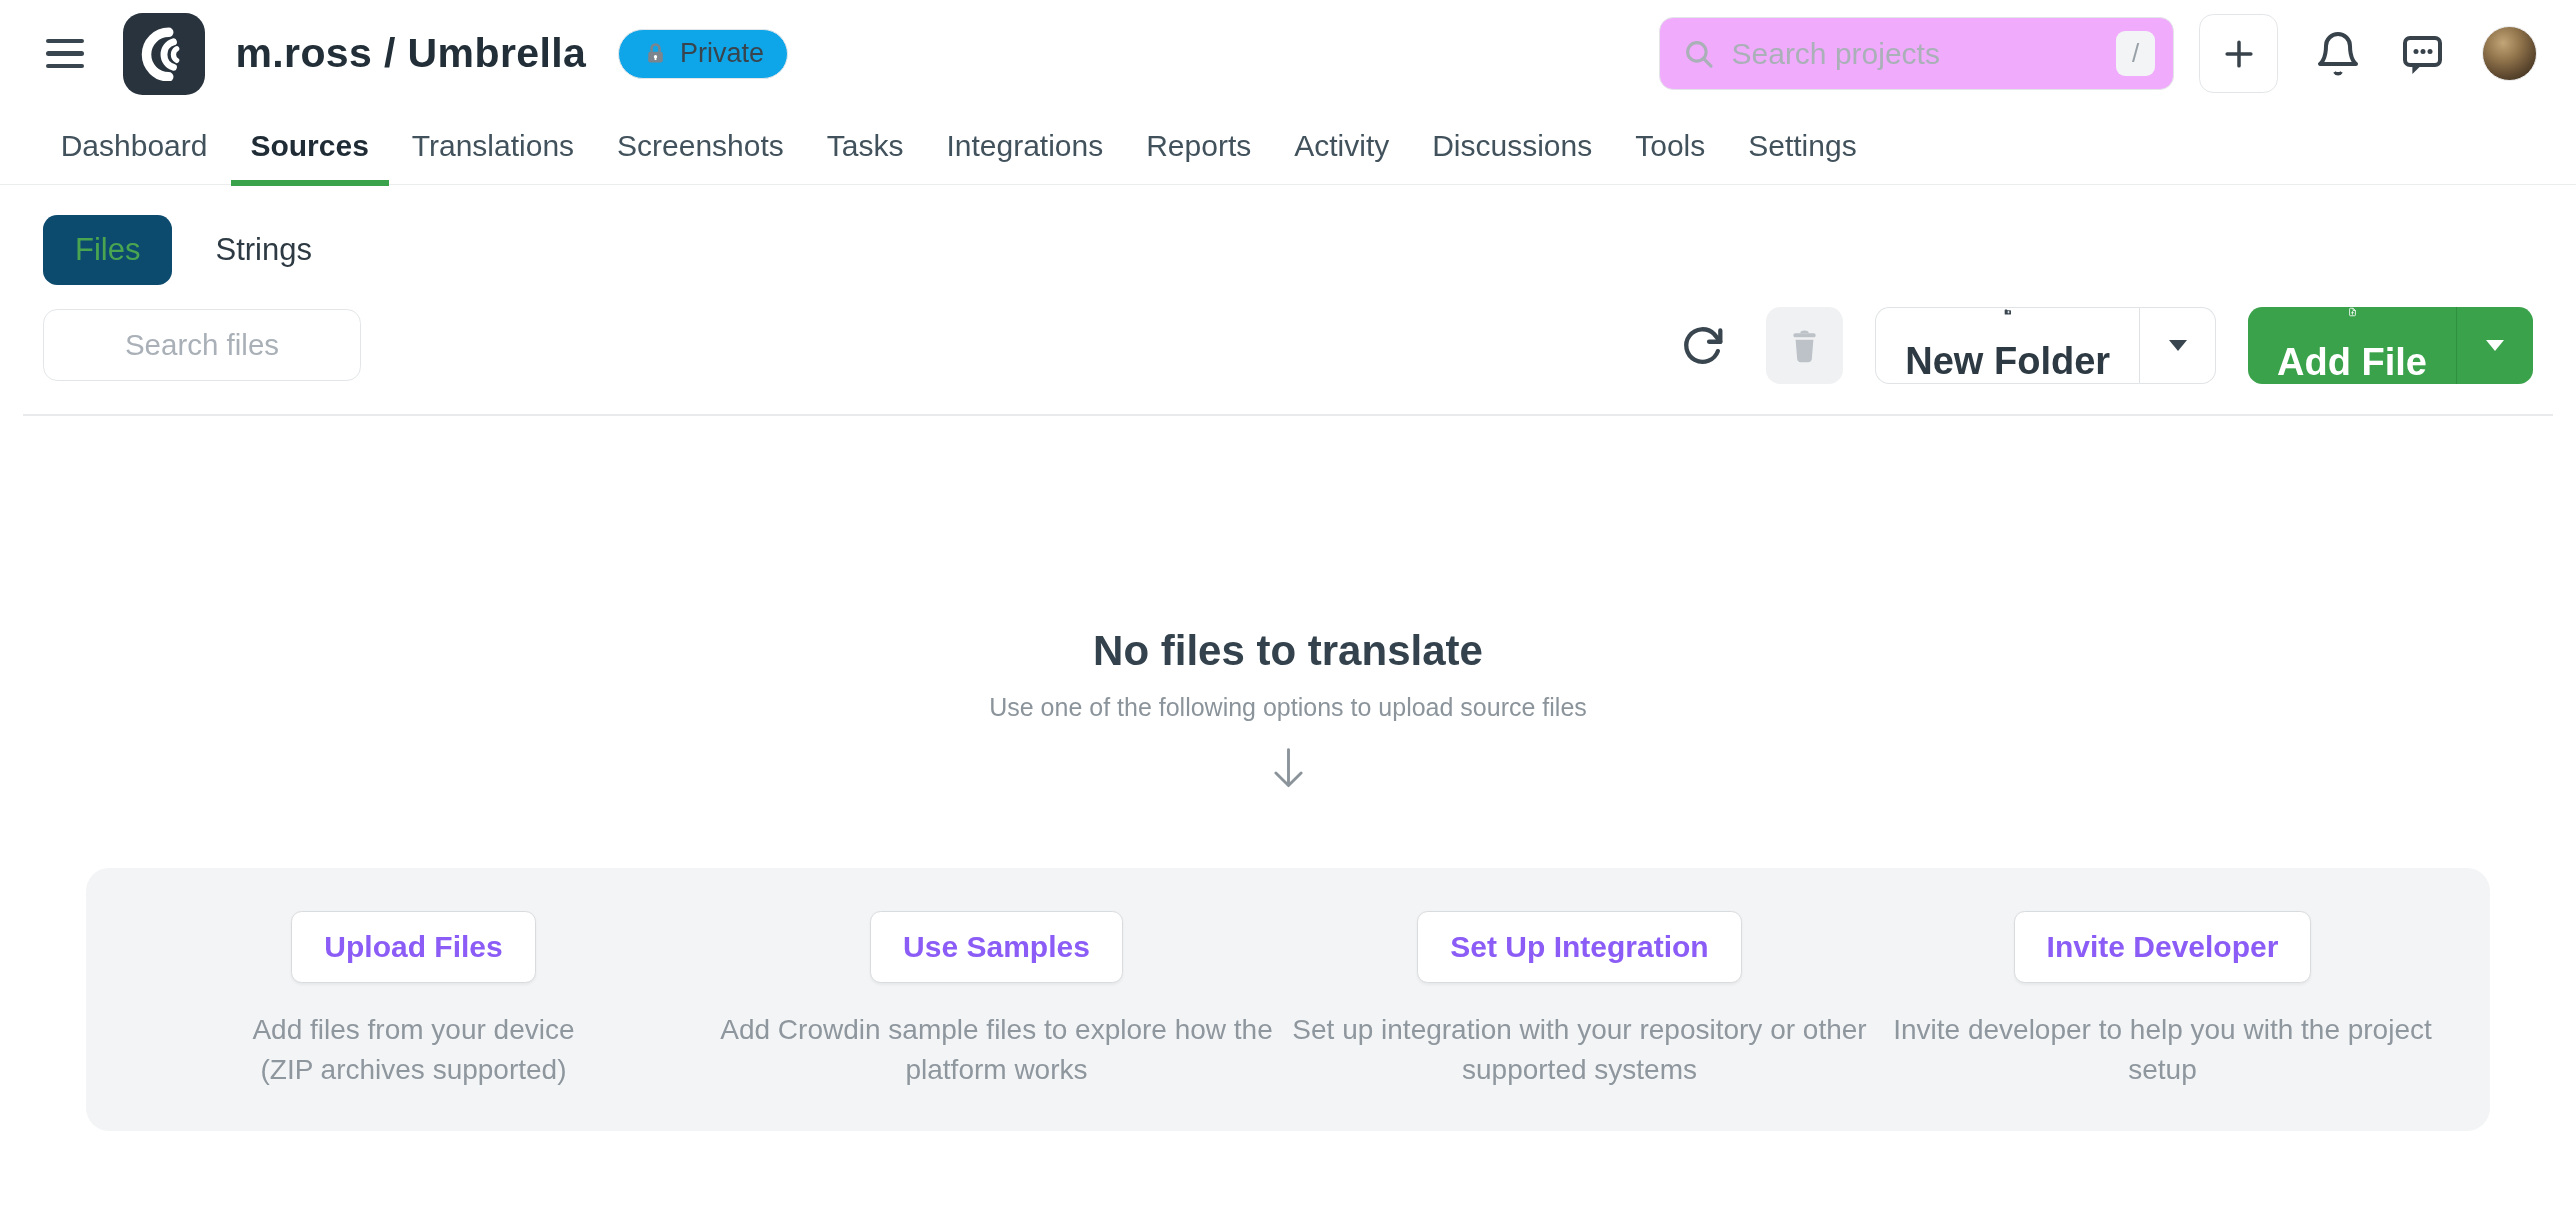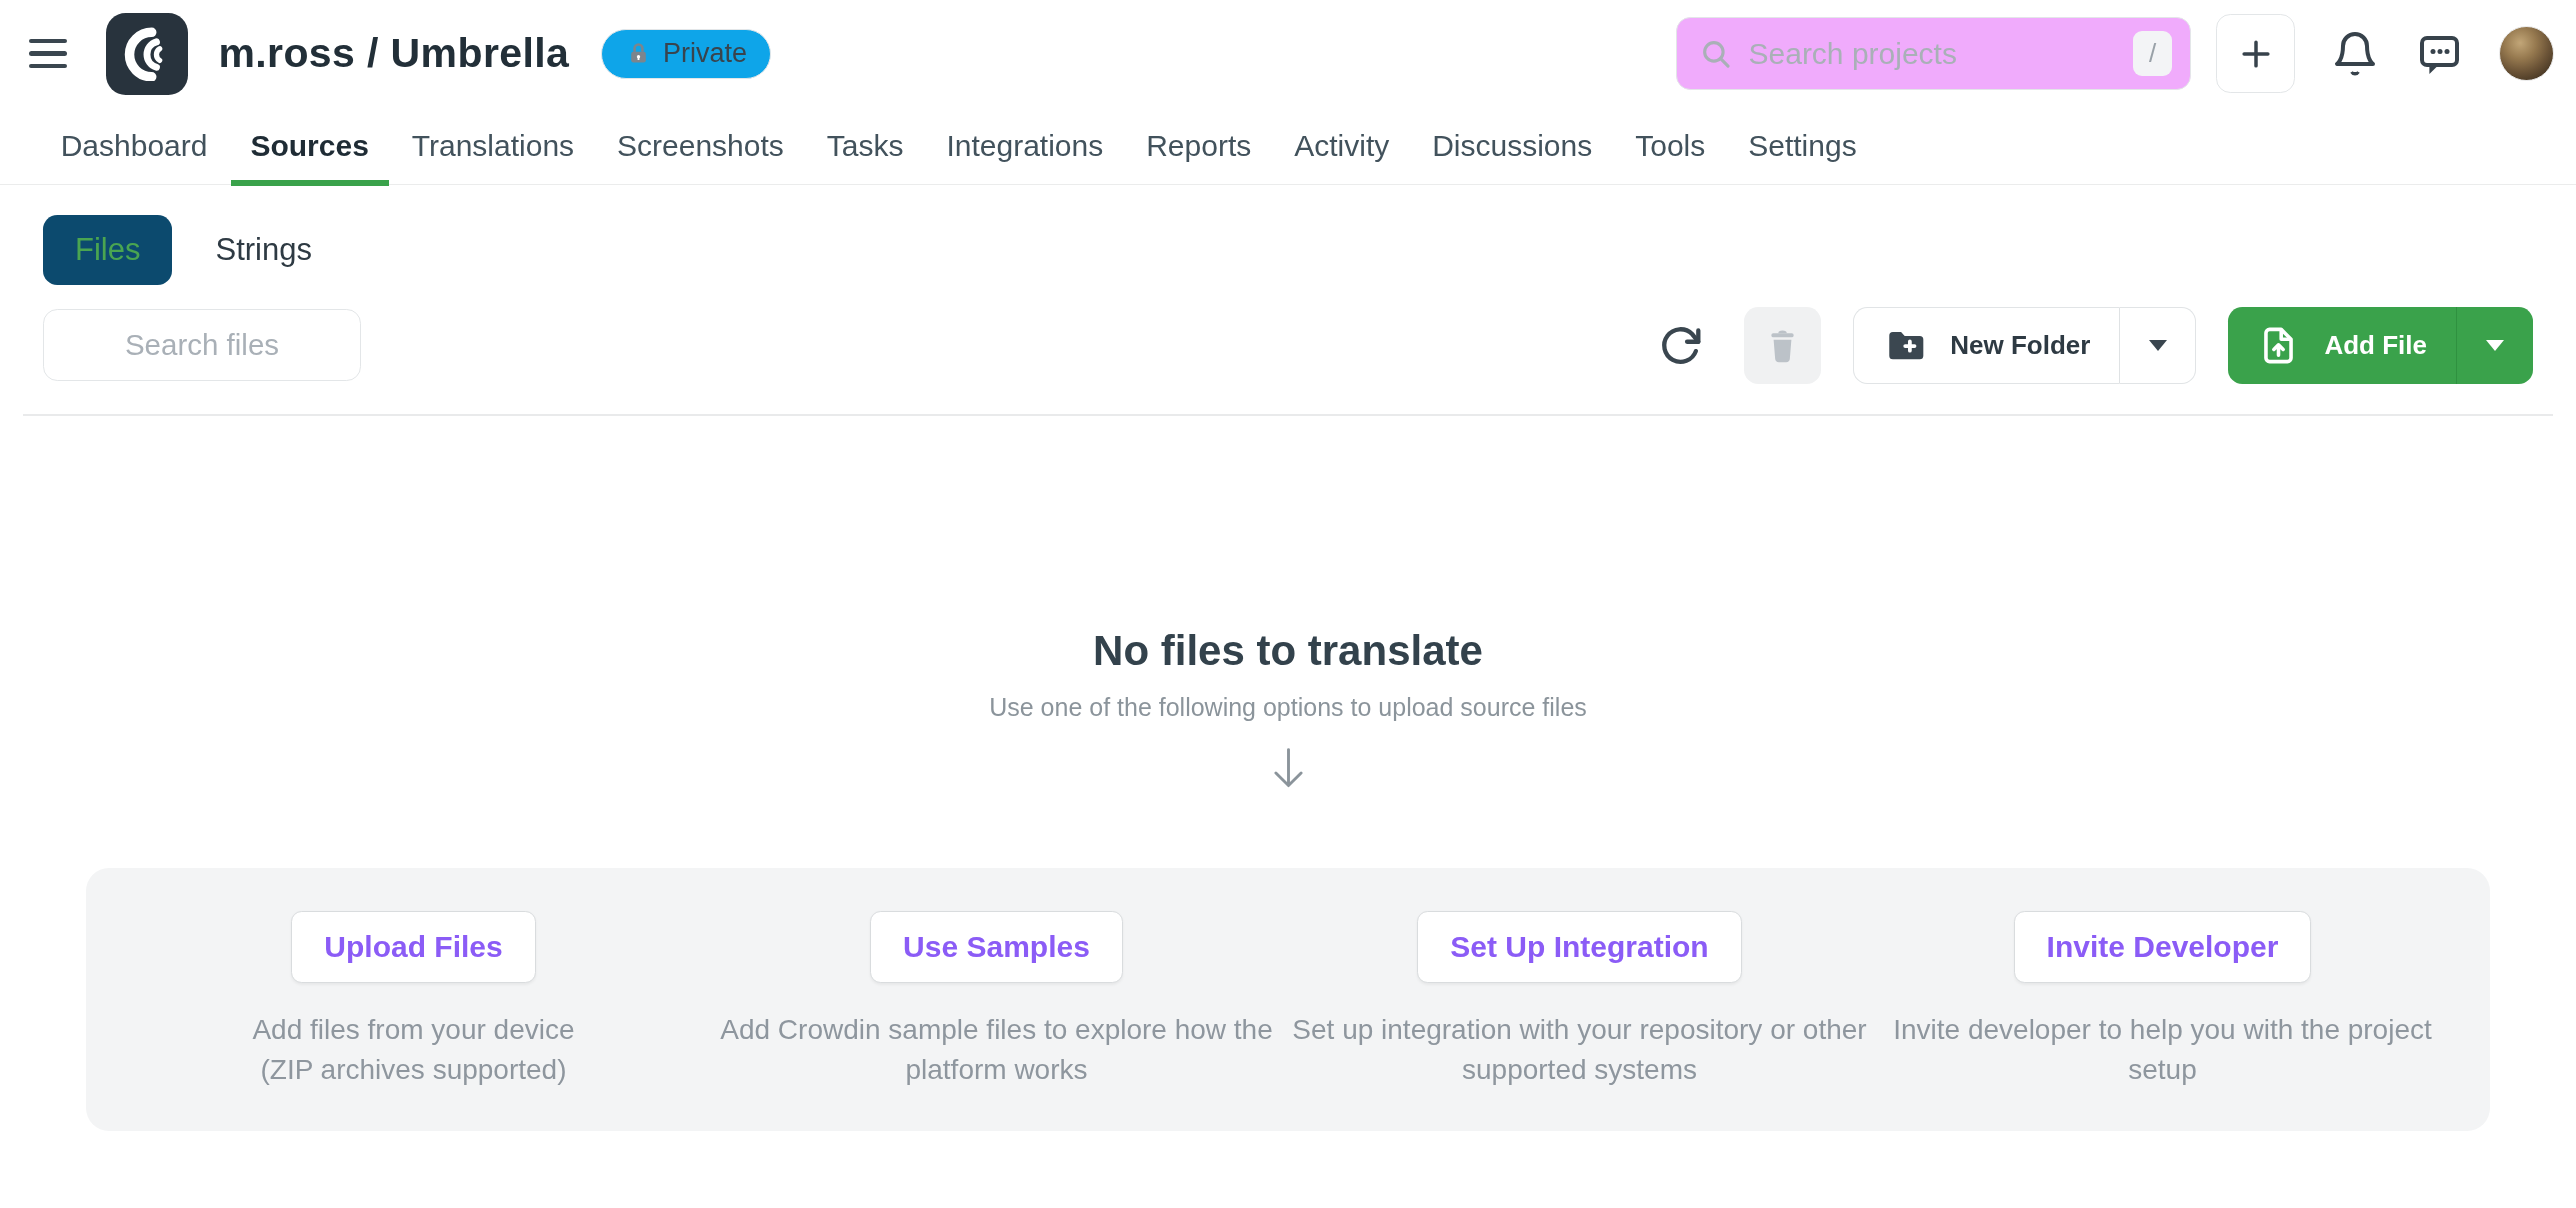--- a/index.html
+++ b/index.html
@@ -1,20 +1,20 @@
 <!DOCTYPE html>
 <html style="font-size:14.3px"><head>
 <meta charset="utf-8">
 <style>
   * { margin: 0; padding: 0; box-sizing: border-box; }
   html, body { width: 2576px; height: 1208px; background: #ffffff;
     font-family: "Liberation Sans", sans-serif; color: #2e3b44; overflow: hidden; }
 
   
-  .header { height: 107px; display: flex; align-items: center; padding: 0 22px; }
+  .header { height: 107px; display: flex; align-items: center; padding: 0 39px; }
   .menu-btn { background: none; border: none; cursor: pointer; display: flex;
     flex-direction: column; gap: 8px; margin-right: 32px; padding: 7.2px; }
   .menu-btn .bar { width: 38px; height: 4.5px; background: #3a464f; border-radius: 2.7px; }
   .logo { width: 82px; height: 82px; border-radius: 19.7px; background: #28333d;
     display: flex; align-items: center; justify-content: center; margin-right: 30px; cursor: pointer; }
   .proj-title { font-size: 41px; font-weight: 700; color: #222f38; letter-spacing: 0.4px; white-space: nowrap; }
   .privacy-pill { display: flex; align-items: center; gap: 10.7px; margin-left: 32px;
     height: 50px; padding: 0 23px; border: 1.8px solid #e3e6e8; border-radius: 27px; background: #0ea5e9; }
   .privacy-pill span { font-size: 27px; color: #39444d; }
   .spacer { flex: 1; }
@@ -55,21 +55,21 @@
   .toolbar { margin-top: 21.5px; display: flex; align-items: center; justify-content: space-between; }
   .file-search { width: 318px; height: 72px; border: 1.8px solid #e3e6e8; border-radius: 14.3px;
     padding: 0 23px; font-size: 29.5px; font-family: "Liberation Sans", sans-serif; color: #39444d; outline: none; text-align: center; }
   .file-search::placeholder { color: #a9b0b7; }
   .tool-group { display: flex; align-items: center; }
   .refresh-btn { background: none; border: none; cursor: pointer; padding: 9px; display: flex; }
   .trash-btn { width: 77px; height: 77px; margin-left: 32px; border: none; border-radius: 14.3px;
     background: #f0f1f2; display: flex; align-items: center; justify-content: center; cursor: default; }
   .split { display: flex; margin-left: 32px; }
   .split .main-part { display: flex; align-items: center; gap: 24px; height: 77px; padding: 0 29px;
-    font-size: 26px; font-weight: 700; cursor: pointer; font-family: "Liberation Sans", sans-serif; }
+    font-size: 38px; font-weight: 700; cursor: pointer; font-family: "Liberation Sans", sans-serif; flex-direction: column; }
   .split .caret-part { width: 77px; height: 77px; display: flex; align-items: center; justify-content: center; cursor: pointer; }
   .split.white .main-part { background: #fff; color: #2e3a43; border: 1.8px solid #e1e4e6; border-right: none;
     border-radius: 14.3px 0 0 14.3px; }
   .split.white .caret-part { background: #fff; border: 1.8px solid #e1e4e6; border-left: 0.9px solid #dfe2e4;
     border-radius: 0 14.3px 14.3px 0; }
   .split.green .main-part { background: #3aa24b; color: #fff; border: none; border-radius: 14.3px 0 0 14.3px; }
   .split.green .caret-part { background: #3aa24b; border: none; border-left: 1.8px solid #2f9140;
     border-radius: 0 14.3px 14.3px 0; }
   .caret { width: 0; height: 0; border-left: 9.8px solid transparent; border-right: 9.8px solid transparent;
     border-top: 11.6px solid #3a464f; }

